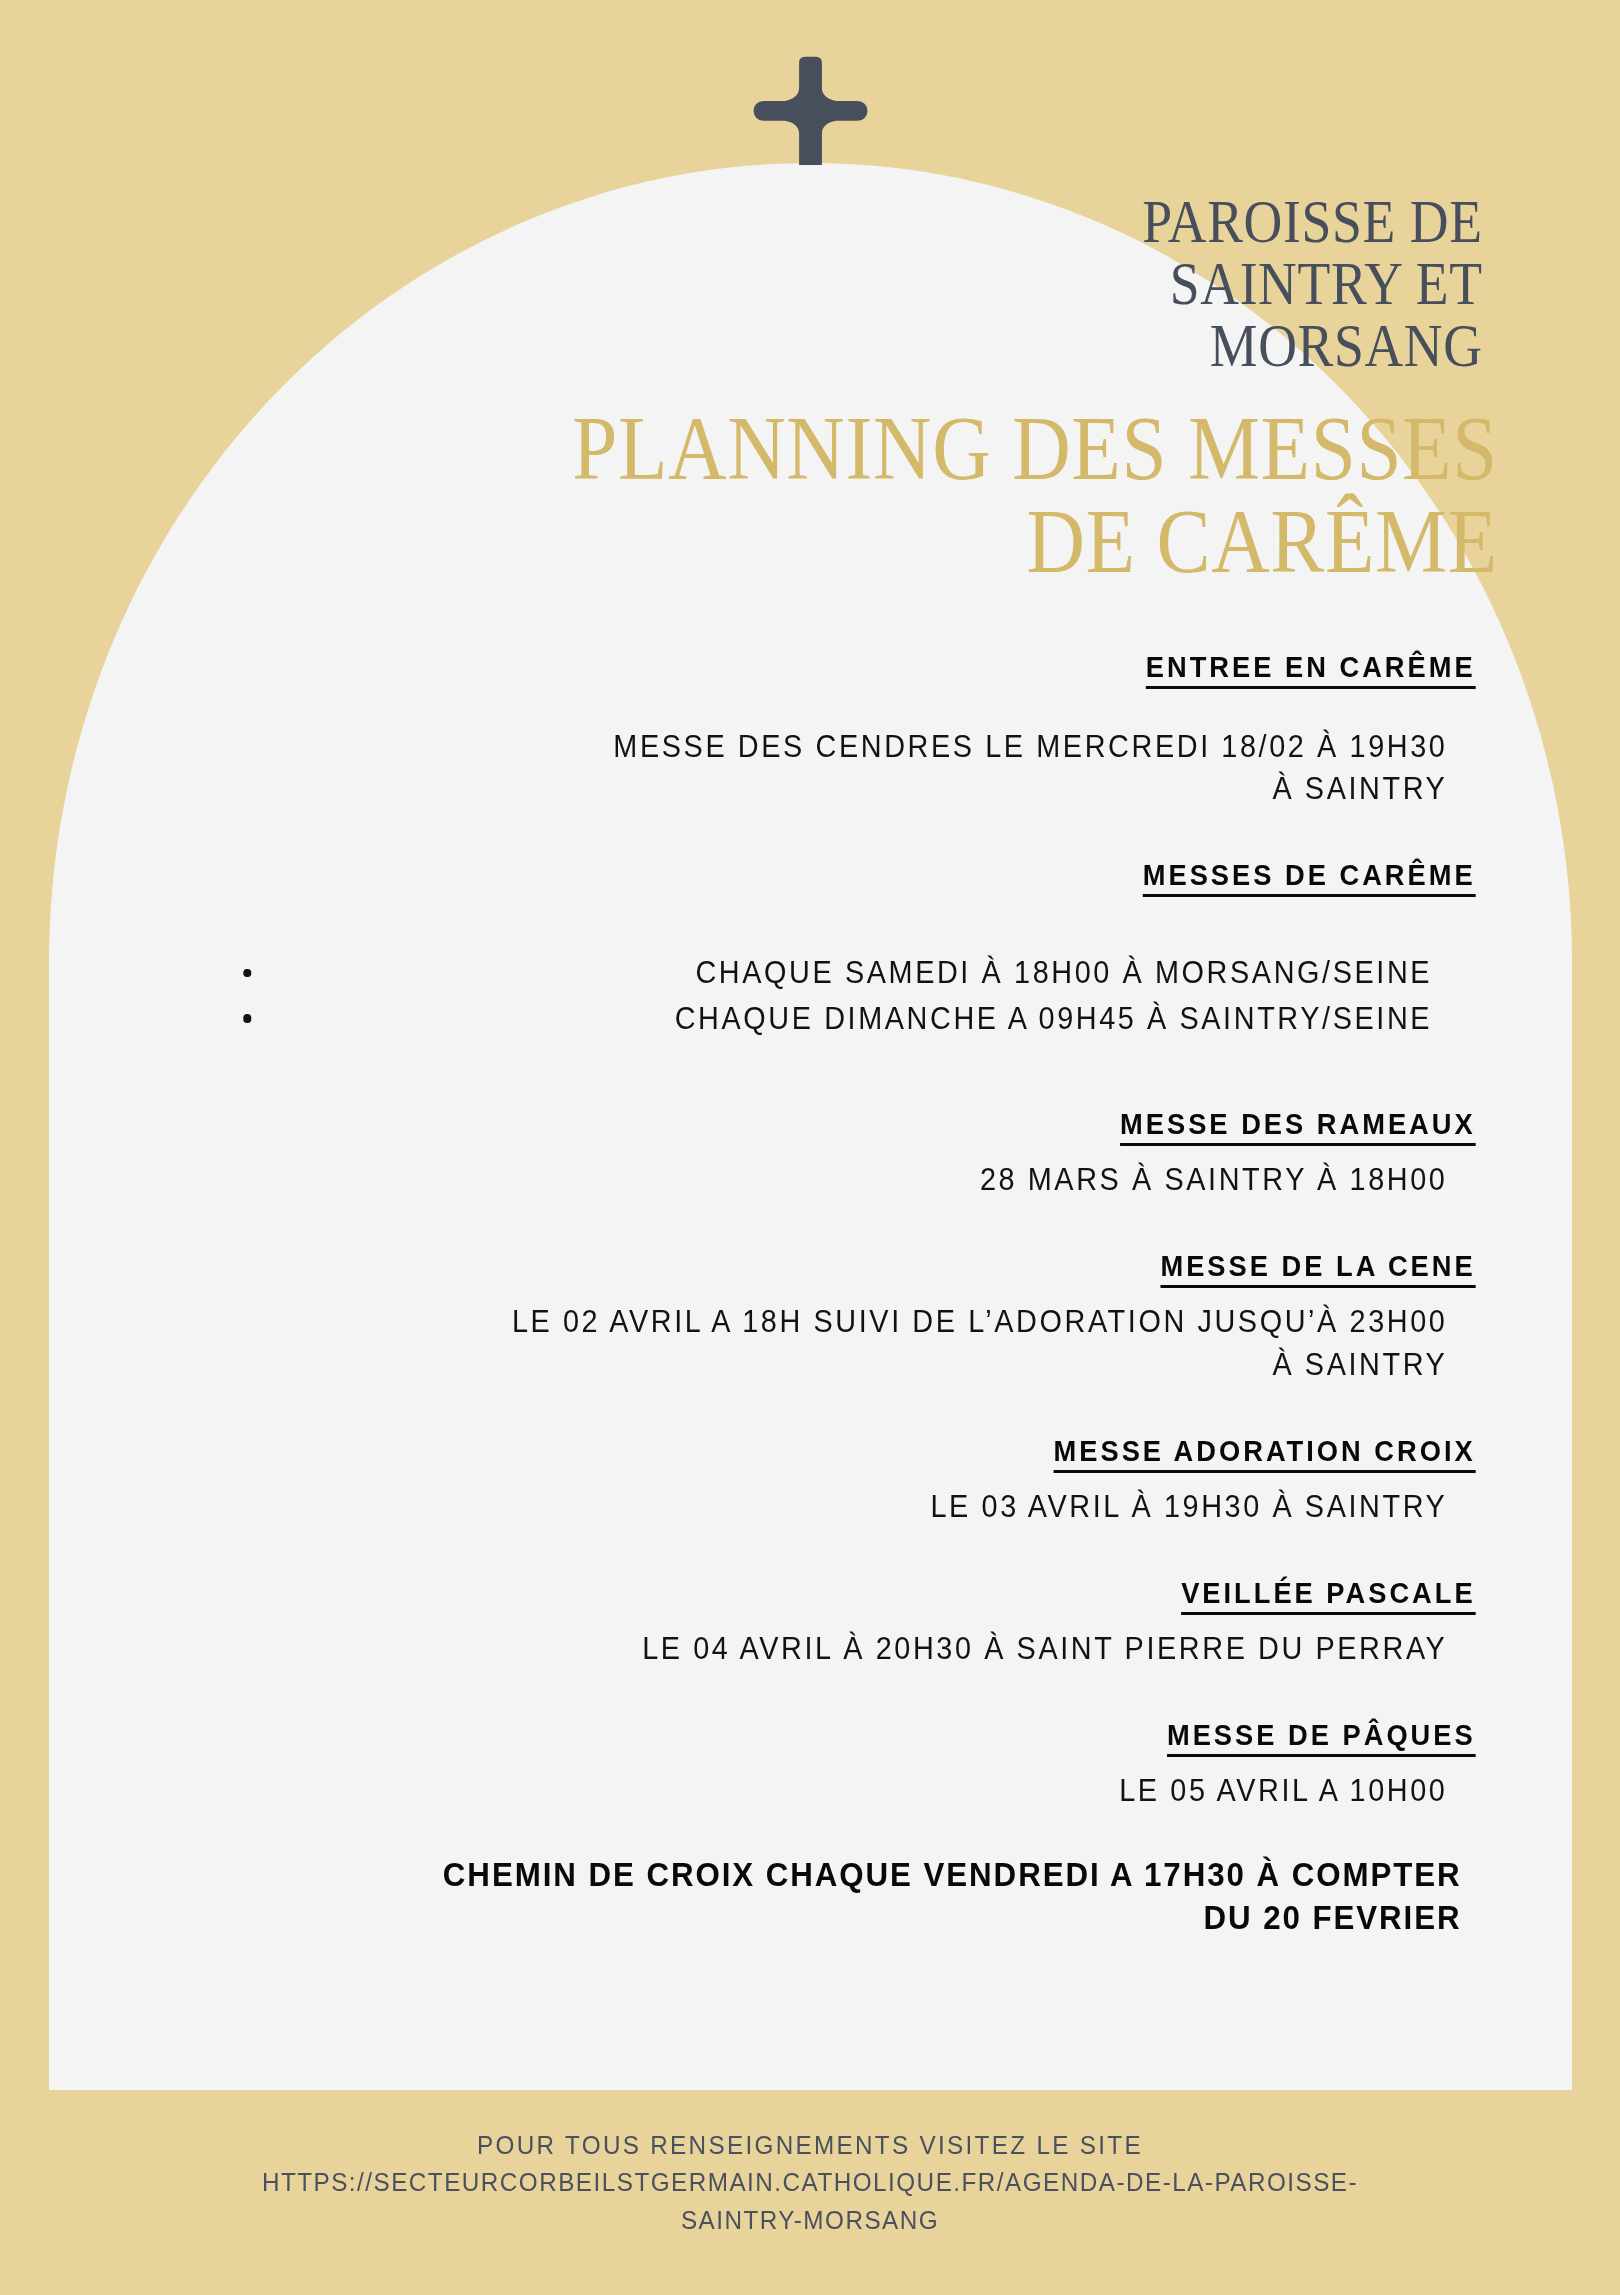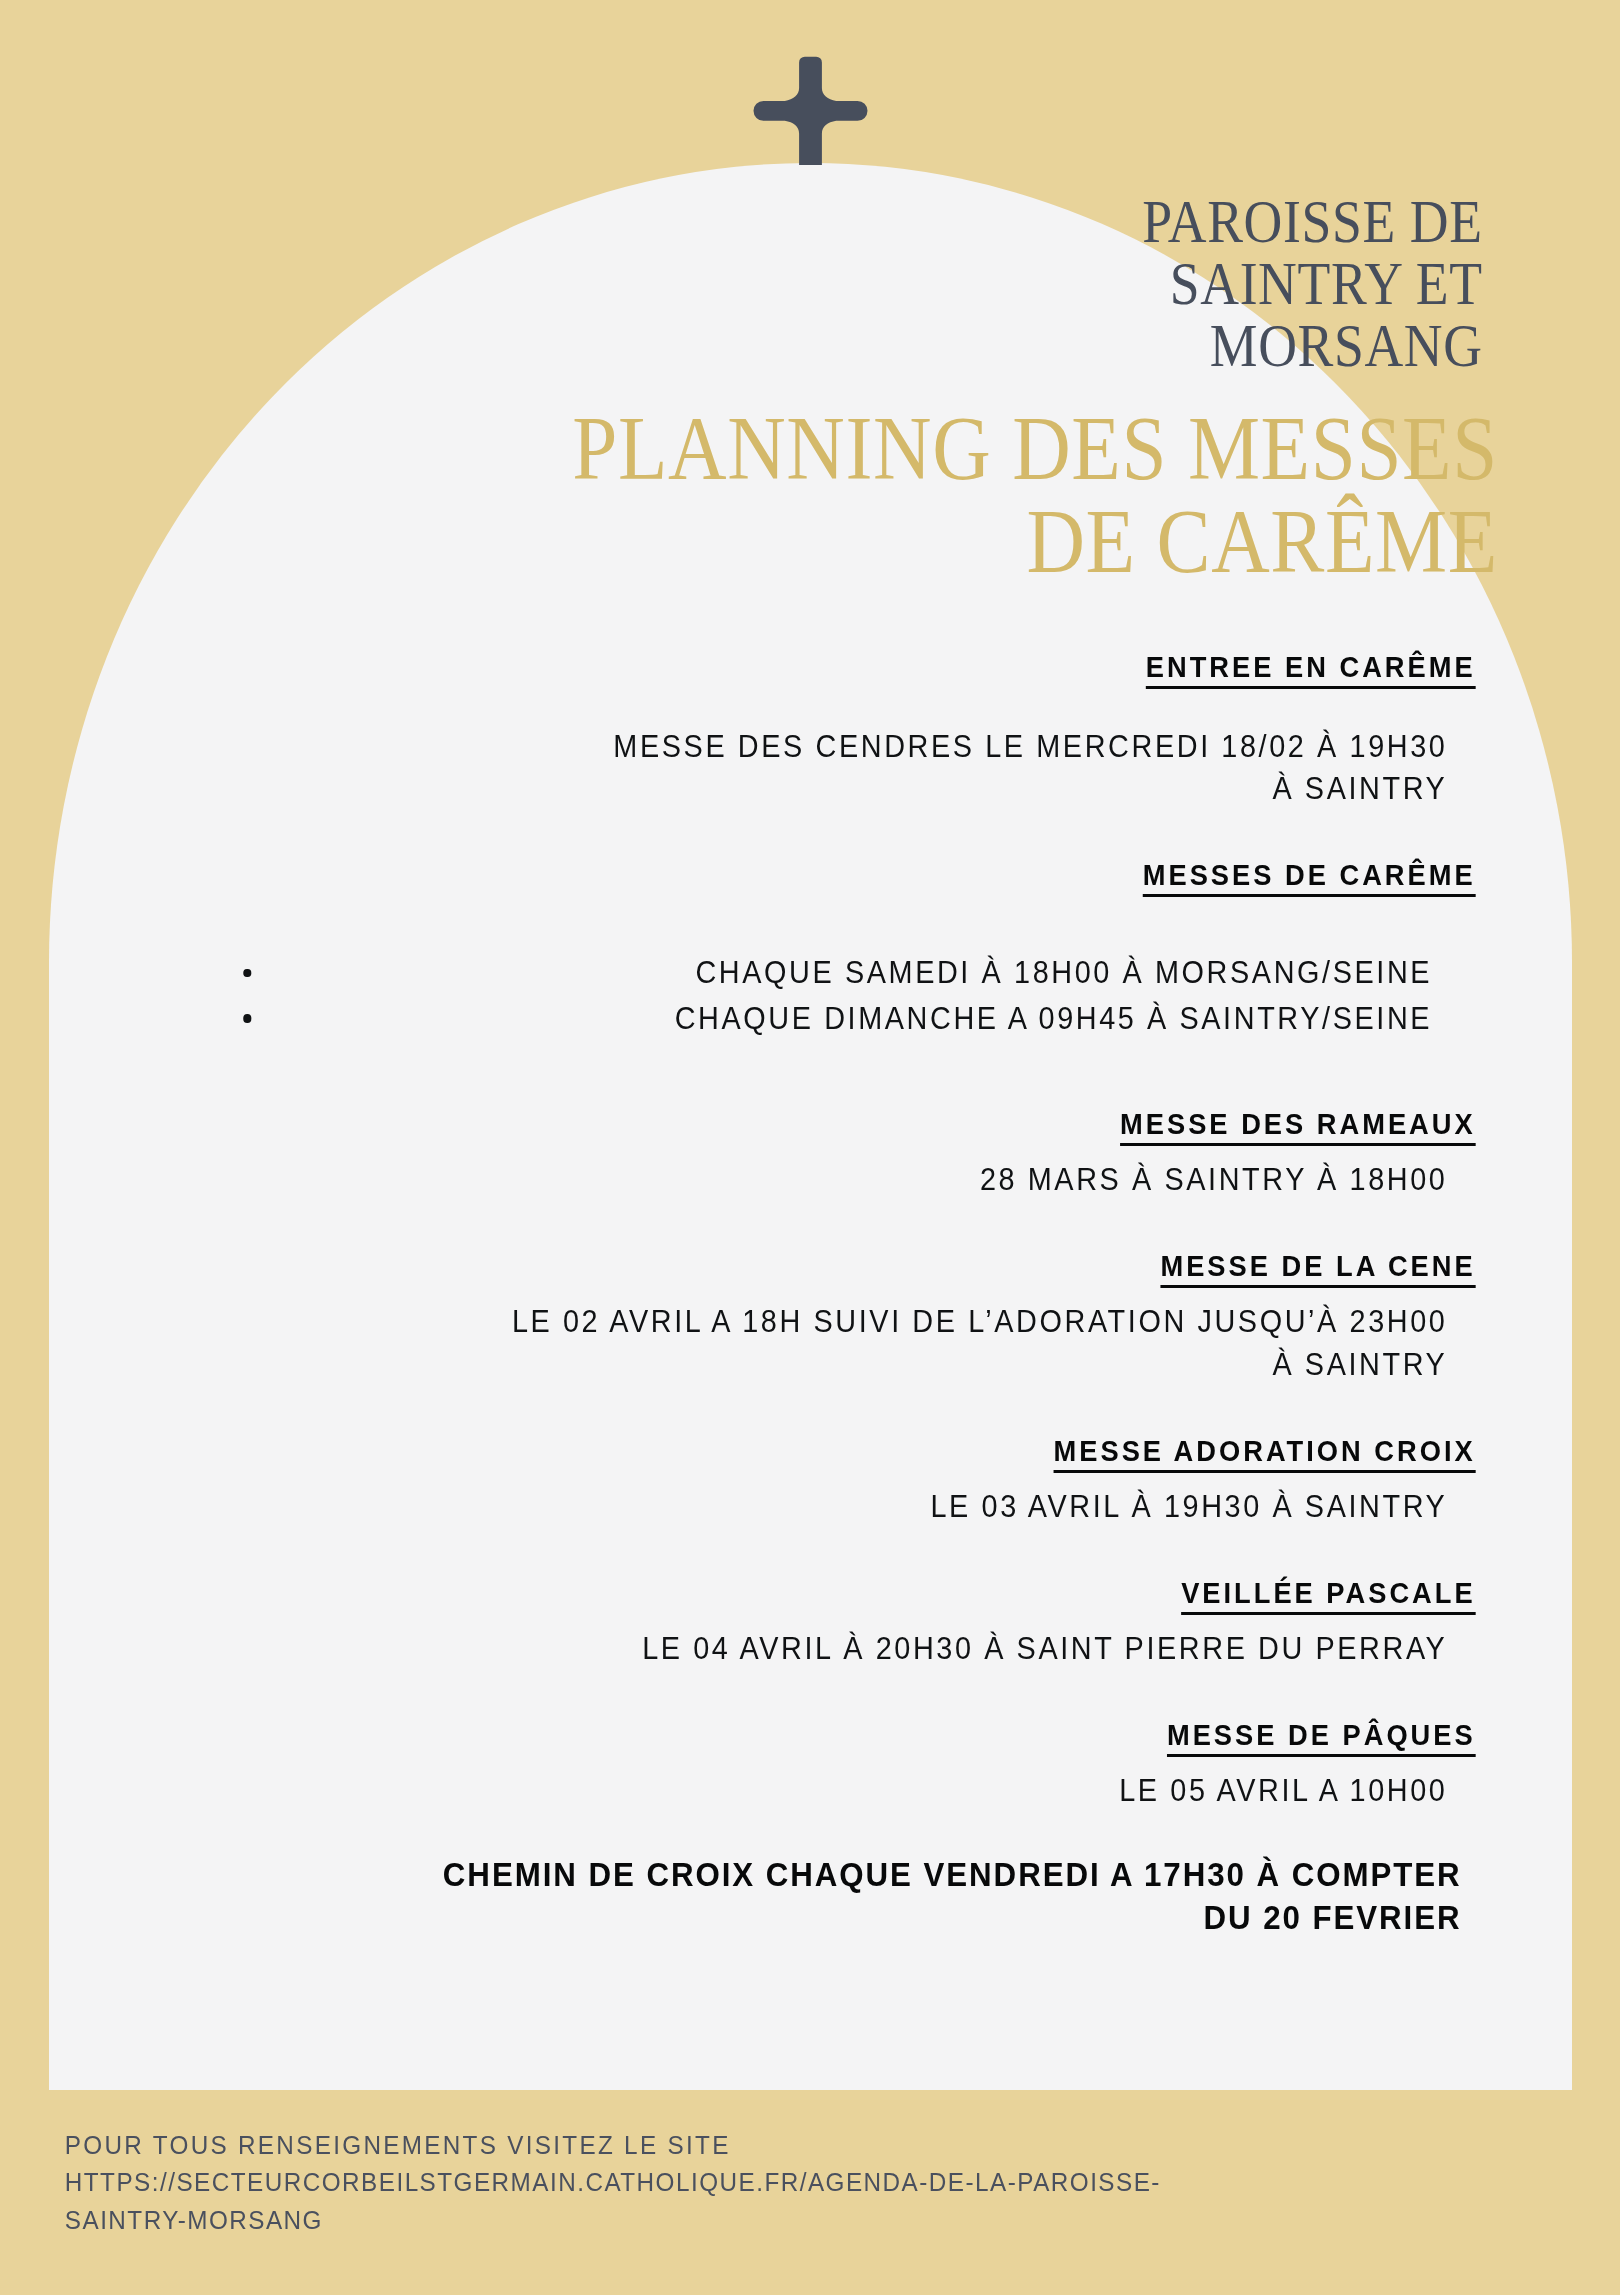--- a/index.html
+++ b/index.html
@@ -153,20 +153,21 @@
     margin: 0;
     transform: scaleX(0.92);
   }
 
   
   .footer {
     position: absolute;
     left: 0;
     bottom: 56px;
     width: 100%;
+    text-align: center;
     z-index: 4;
   }
   .footer p {
     font-family: "Liberation Sans", sans-serif;
     font-weight: 400;
     font-size: 26.4px;
     letter-spacing: 2.5px;
     color: #4A505E;
     margin: 0;
     line-height: 1.42em;

